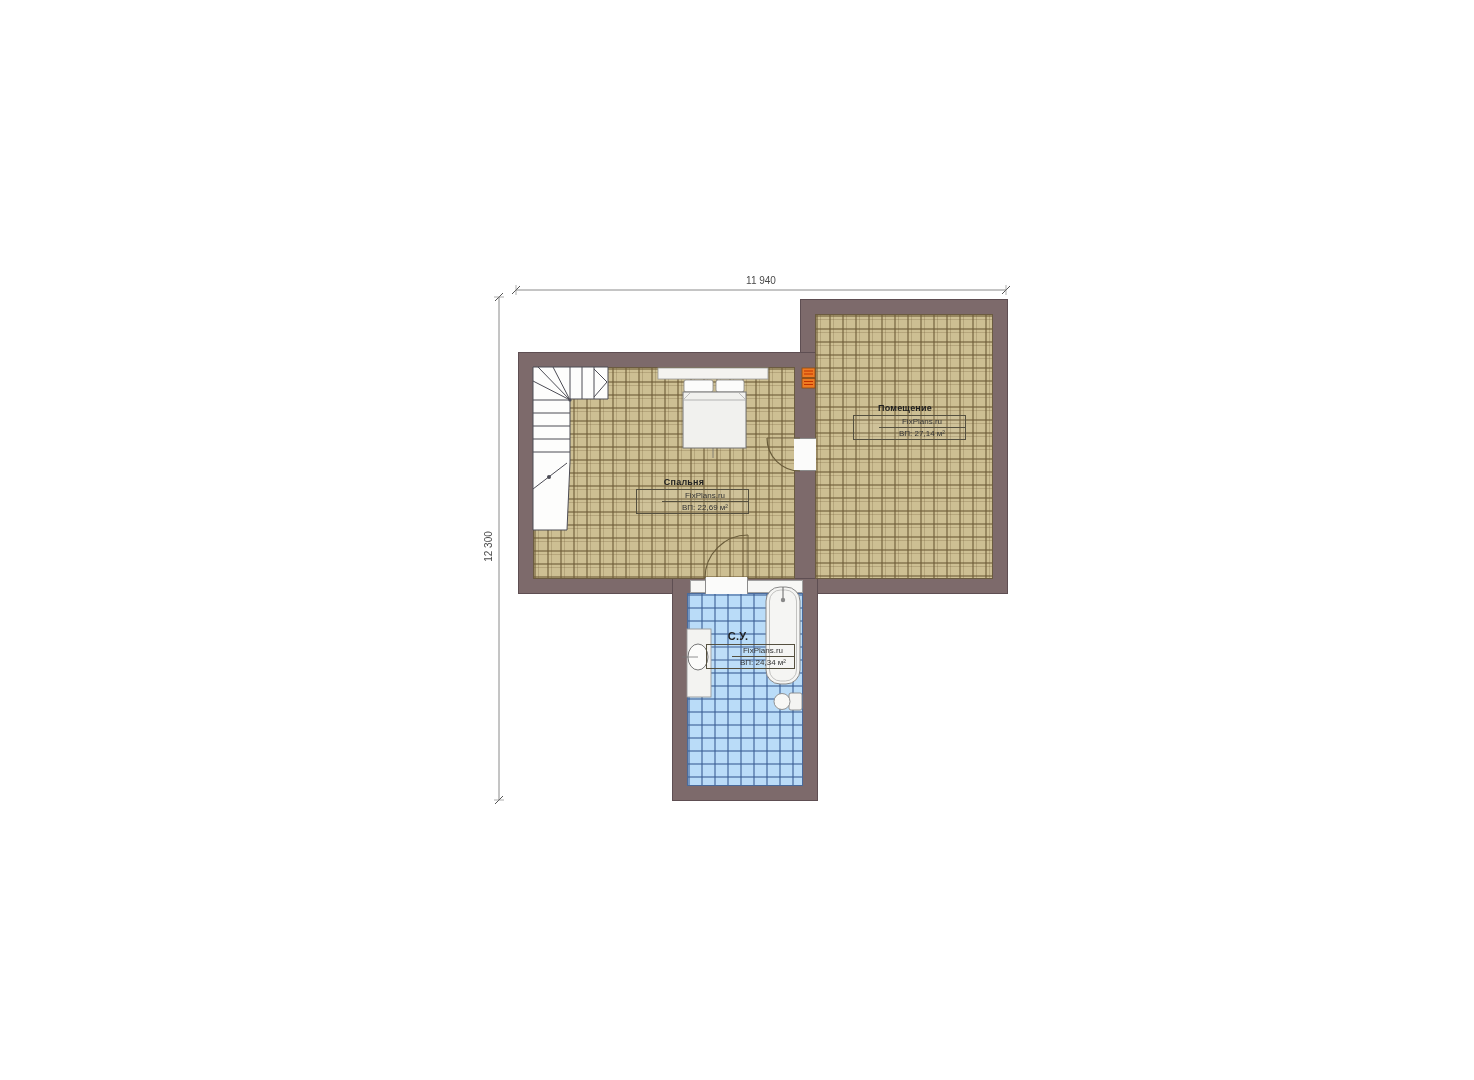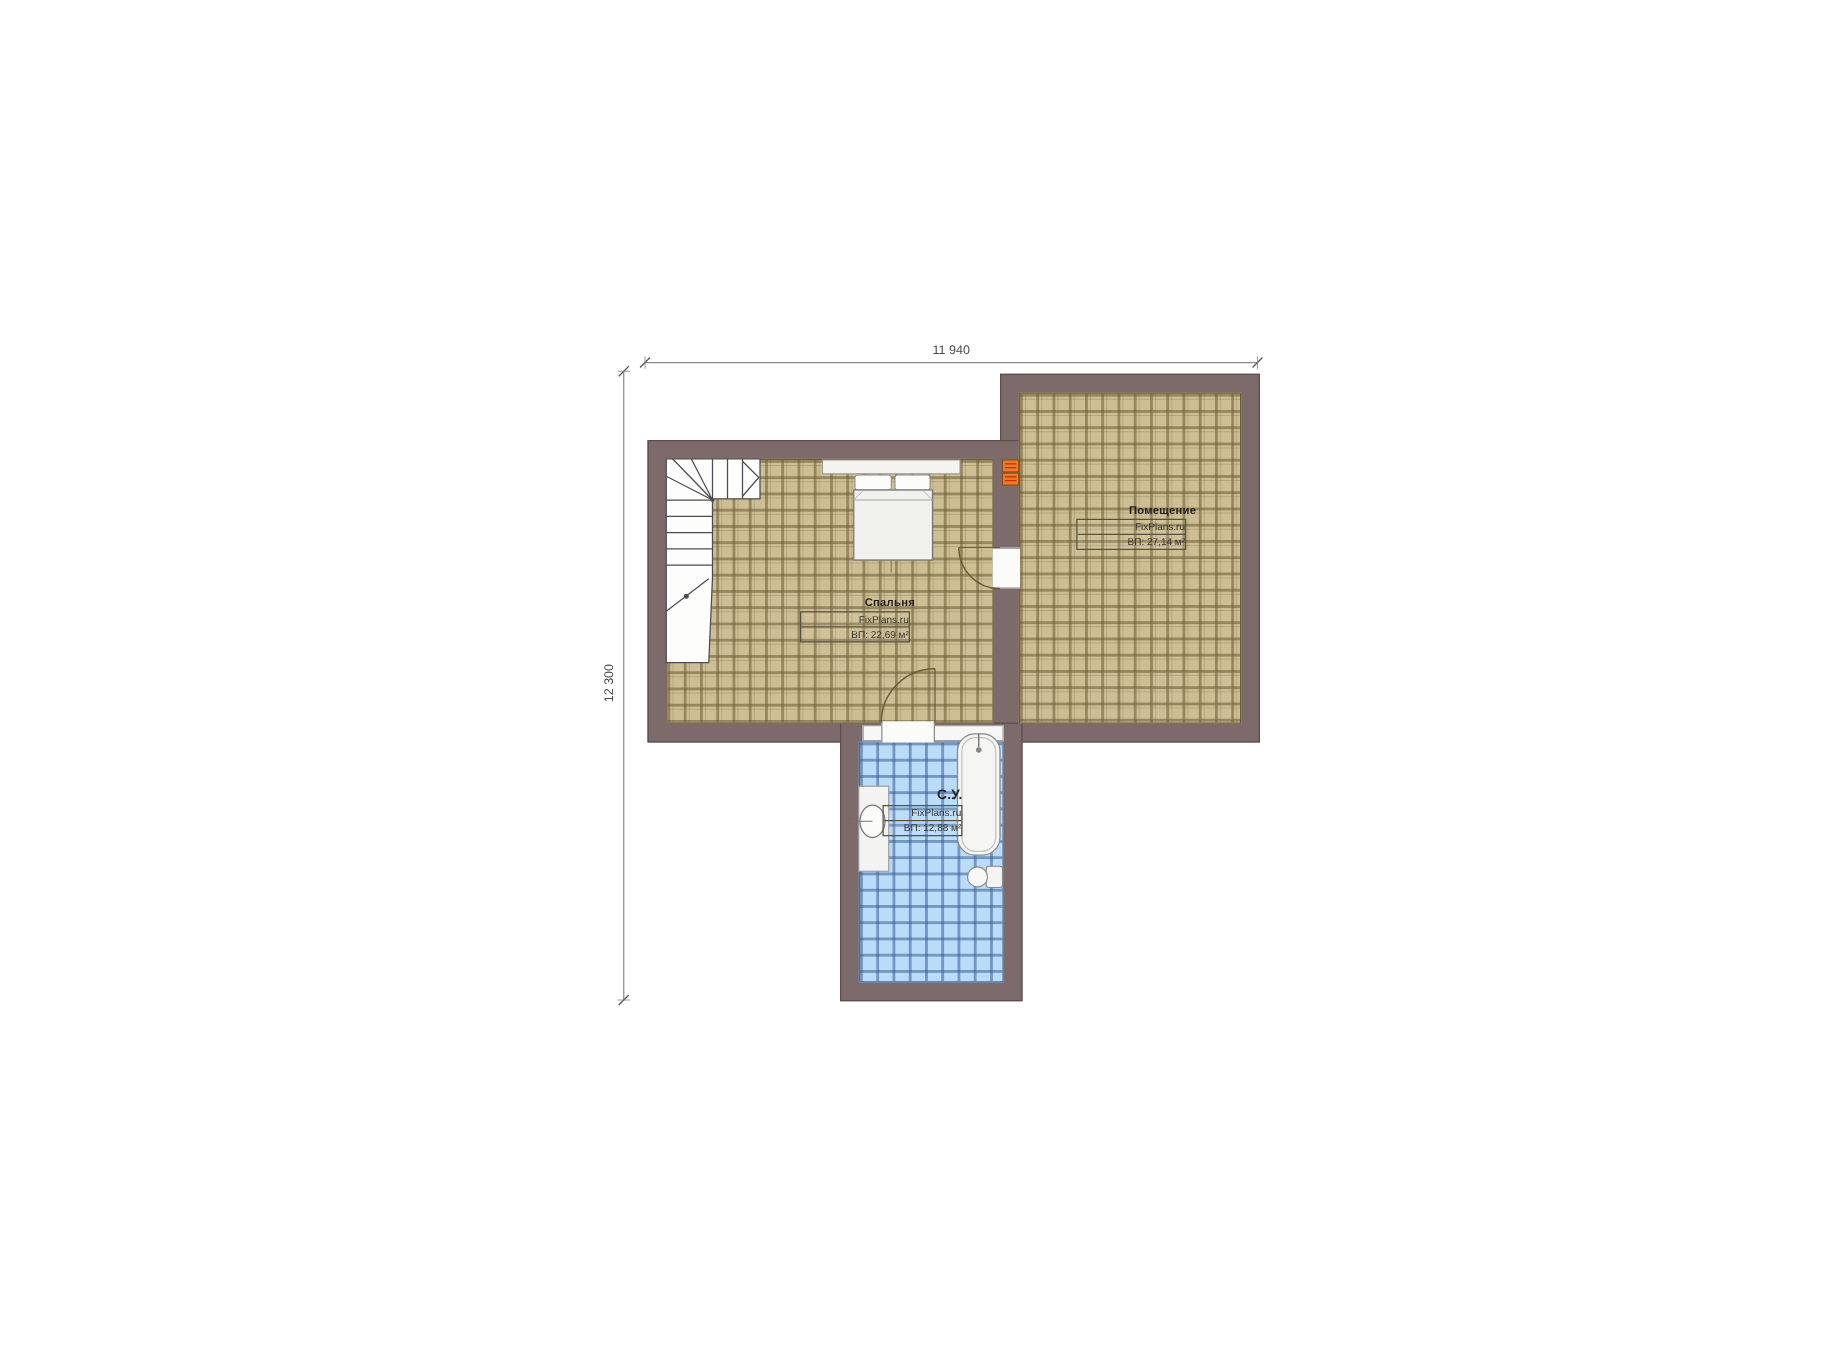--- a/index.html
+++ b/index.html
@@ -28,23 +28,23 @@
       linear-gradient(to right, rgba(58,94,148,.55) 2px, transparent 2px),
       linear-gradient(to bottom, rgba(58,94,148,.55) 2px, transparent 2px);
     background-size:13px 13px;
   }
   
   .opening-v{position:absolute;background:#fbfbfa;border-top:1px solid #8b8b8b;border-bottom:1px solid #8b8b8b;box-sizing:border-box;}
   .opening-h{position:absolute;background:#fbfbfa;border-left:1px solid #8b8b8b;border-right:1px solid #8b8b8b;box-sizing:border-box;}
   .partition-band{position:absolute;background:#f7f7f5;border:1px solid #a0a0a0;box-sizing:border-box;}
   svg.overlay{position:absolute;left:0;top:0;}
   
-  .room-label{position:absolute;text-align:right;color:#333;}
+  .room-label{position:absolute;text-align:center;color:#333;}
   .room-name{font-size:9px;font-weight:bold;color:#1f1f1f;letter-spacing:.2px;margin-bottom:2px;}
-  .label-box{border:1px solid #55503f;margin:0 auto;background:rgba(255,255,255,0.06);}
+  .label-box{border:1px solid #55503f;margin:0 auto;background:rgba(255,255,255,0.06);padding-left:25px;}
   .label-row{font-size:8px;line-height:11px;height:11px;color:#333;white-space:nowrap;overflow:hidden;}
   .label-row.first{border-bottom:1px solid #55503f;}
   
   .dim-text{position:absolute;font-size:10px;color:#4a4a4a;text-align:center;}
   .dim-text.vert{transform:rotate(-90deg);transform-origin:center center;}
 </style>
 </head>
 <body>
 
 <div class="plan">
@@ -145,17 +145,17 @@
     <div class="label-box" style="width:86px;">
       <div class="label-row first">FixPlans.ru</div>
       <div class="label-row">ВП: 27,14 м²</div>
     </div>
   </div>
 
   <div class="room-label" style="left:706px;top:630px;width:64px;">
     <div class="room-name" style="font-size:11px;">С.У.</div>
     <div class="label-box" style="width:62px;">
       <div class="label-row first">FixPlans.ru</div>
-      <div class="label-row">ВП: 12,88 м²</div>
+      <div class="label-row">ВП: 24,34 м²</div>
     </div>
   </div>
 
 </div>
 
 </body></html>

